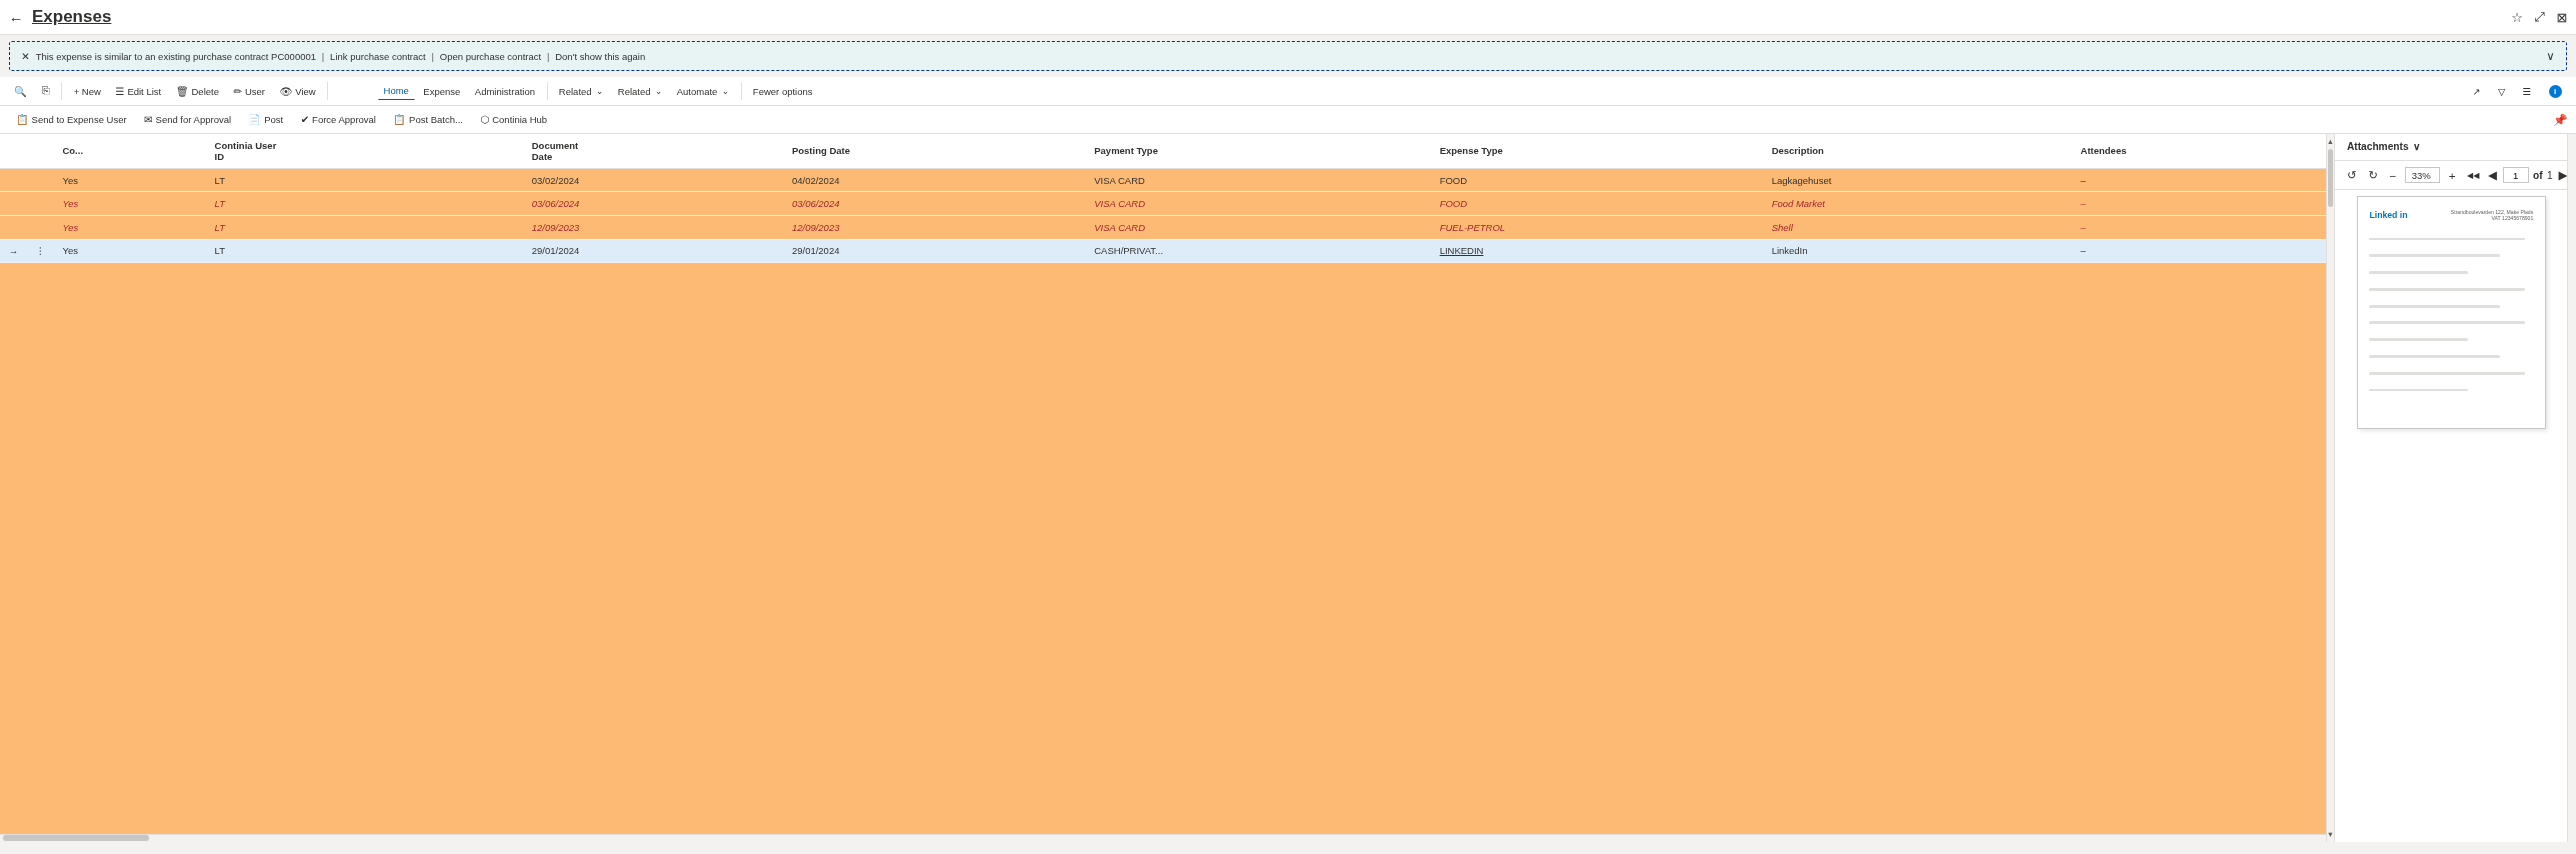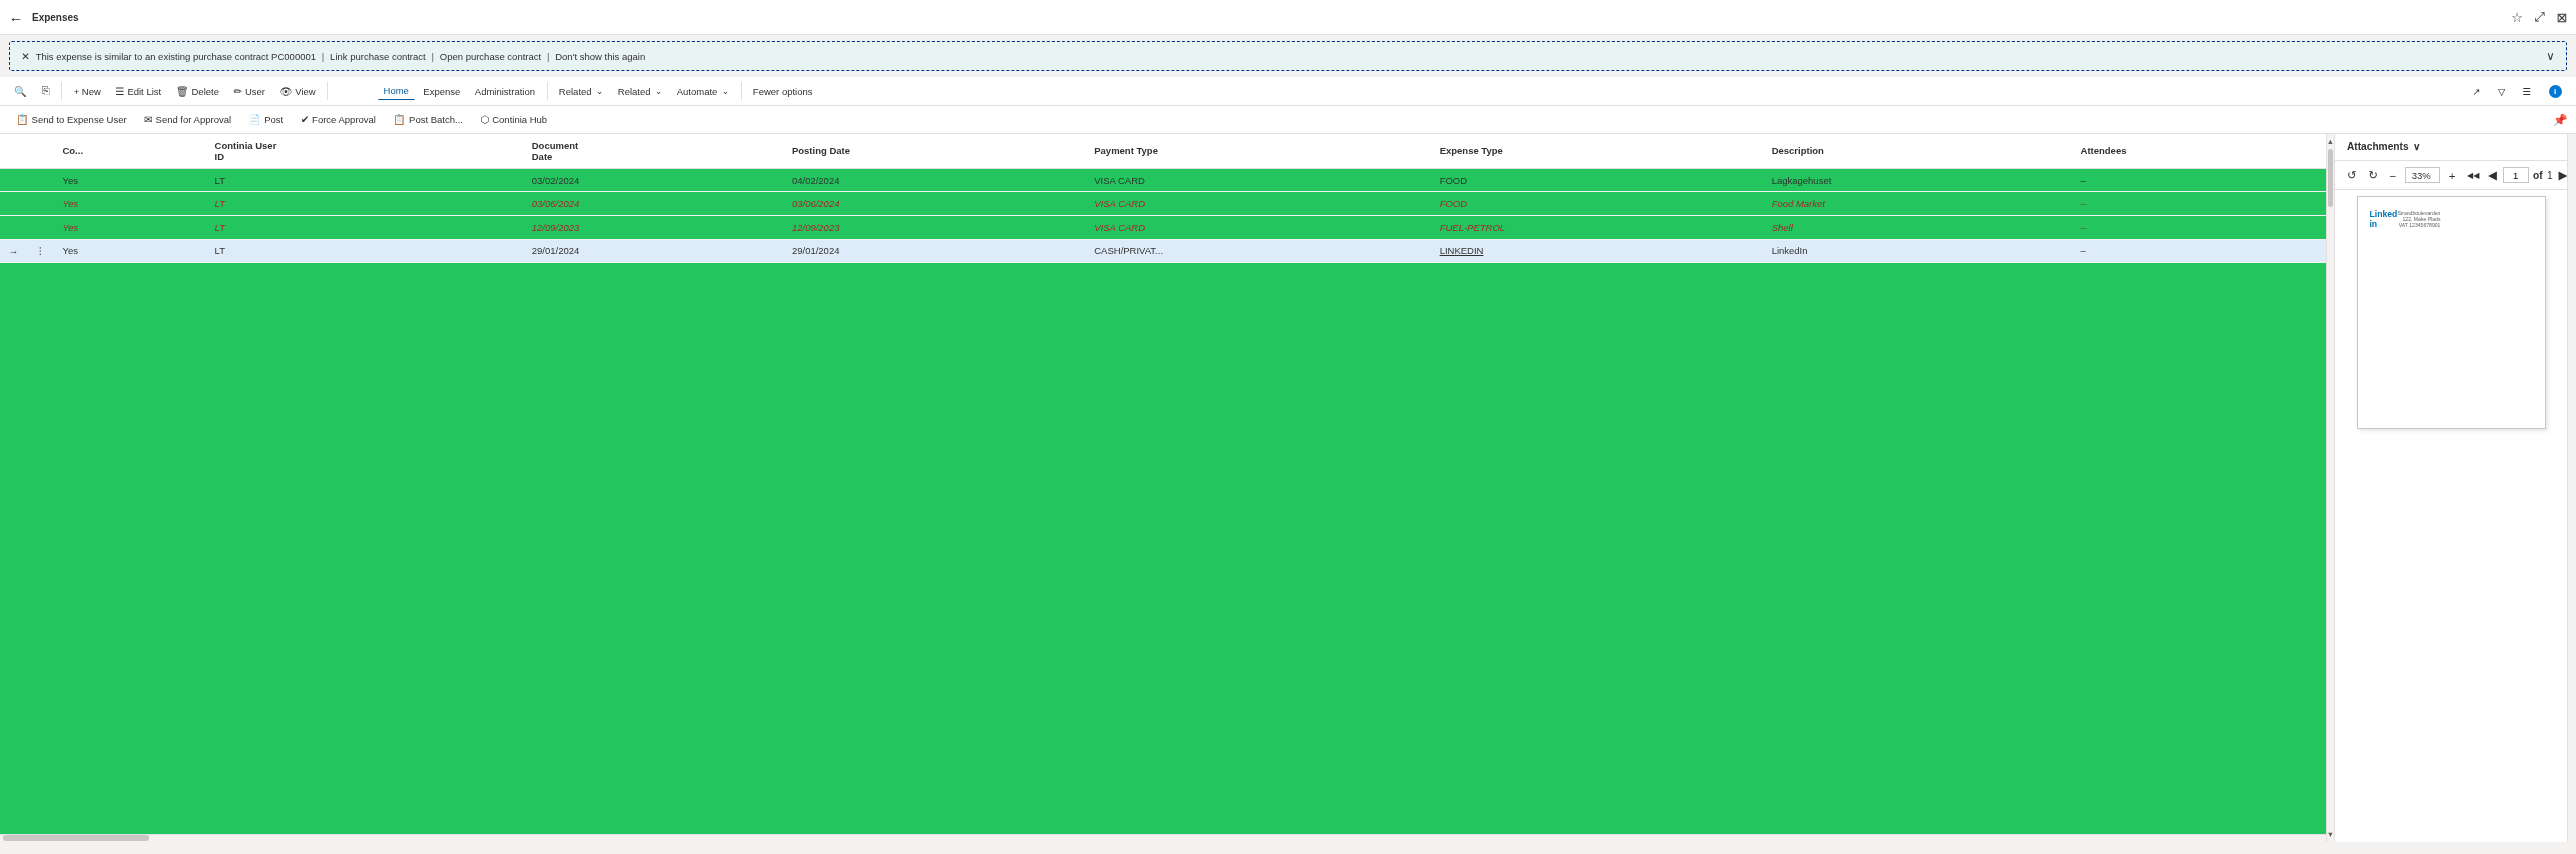--- a/index.html
+++ b/index.html
@@ -4,21 +4,21 @@
   <style>
     * { box-sizing: border-box; margin: 0; padding: 0; }
     body { font-family: 'Segoe UI', Arial, sans-serif; font-size: 10.2px; background: #f3f2f1; color: #323130; }
 
     .app-bar {
       display: flex; align-items: center; background: #fff;
       padding: 4.4px 8.7px; border-bottom: 0.7px solid #e1dfdd;
       height: 35px;
     }
     .app-bar-back { font-size: 14.6px; margin-right: 8.7px; cursor: pointer; color: #323130; }
-    .app-bar-title { font-size: 10px; font-weight: 600; flex: 1; }
+    .app-bar-title { font-size: 17px; font-weight: 600; flex: 1; text-decoration: underline; }
     .app-bar-actions { display: flex; gap: 11.6px; align-items: center; }
     .app-bar-actions span { font-size: 13px; cursor: pointer; color: #323130; }
 
     .notification-bar {
       margin: 5.8px 8.7px;
       background: #e8f4f3;
       border: 1.5px dashed #003087;
       border-radius: 2.9px;
       padding: 7.3px 11.6px;
       display: flex; align-items: center; justify-content: space-between;
@@ -61,21 +61,21 @@
       border-radius: 1.5px; white-space: nowrap;
     }
     .sec-btn .icon { font-size: 10.2px; }
     .pin-icon { margin-left: auto; font-size: 11.6px; cursor: pointer; color: #605e5c; }
 
     .main-content {
       display: flex; height: calc(100vh - 146px); overflow: hidden;
     }
 
     .table-area {
-      flex: 1; overflow: auto; background: #22c55e; position: relative;
+      flex: 1; overflow: auto; background: #fdba74; position: relative;
       min-width: 0;
     }
     .data-table {
       width: 100%; border-collapse: collapse; font-size: 9.5px;
     }
     .data-table th {
       text-align: left; padding: 5.8px 8.7px;
       border-bottom: 0.7px solid #e1dfdd;
       font-weight: 600; color: #323130;
       background: #fff; white-space: nowrap;
@@ -140,21 +140,21 @@
       display: flex; justify-content: center; align-items: flex-start;
     }
     .preview-doc {
       width: 189px; height: 233px;
       background: #fff; border: 0.7px solid #c8c6c4;
       box-shadow: 1.5px 1.5px 4.4px rgba(0,0,0,0.1);
       overflow: hidden; position: relative;
     }
     .preview-doc-inner {
       padding: 11.6px; font-size: 5.8px;
-      display: flex; gap: 11px;
+      display: flex; flex-direction: column; gap: 11px;
     }
     .linkedin-logo { color: #0077b5; font-weight: bold; font-size: 8.7px; }
     .preview-line { height: 2.9px; background: #e1dfdd; border-radius: 1.5px; }
     .preview-line.short { width: 60%; }
     .preview-line.med { width: 80%; }
     .preview-line.long { width: 95%; }
 
     .right-scroll {
       width: 8.7px; background: #f3f2f1; border-left: 0.7px solid #e1dfdd;
     }

